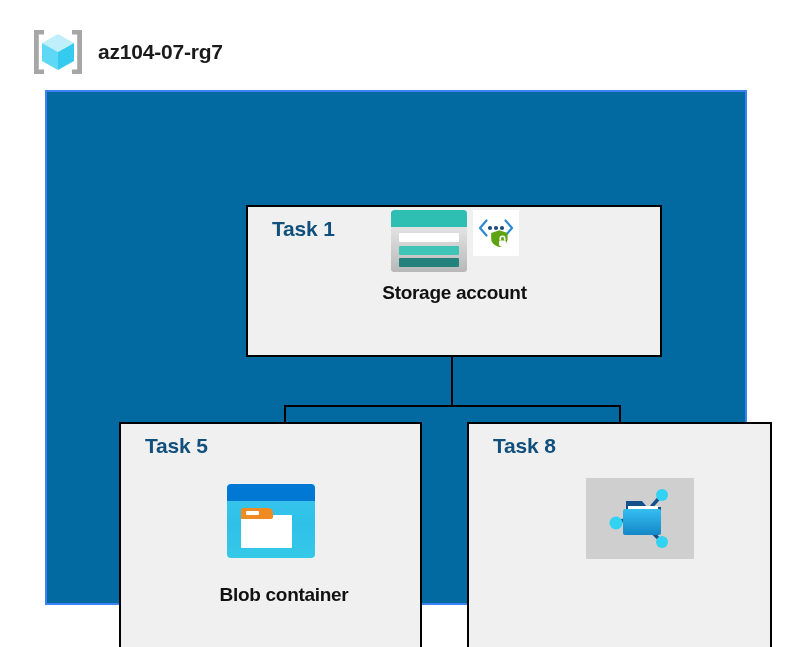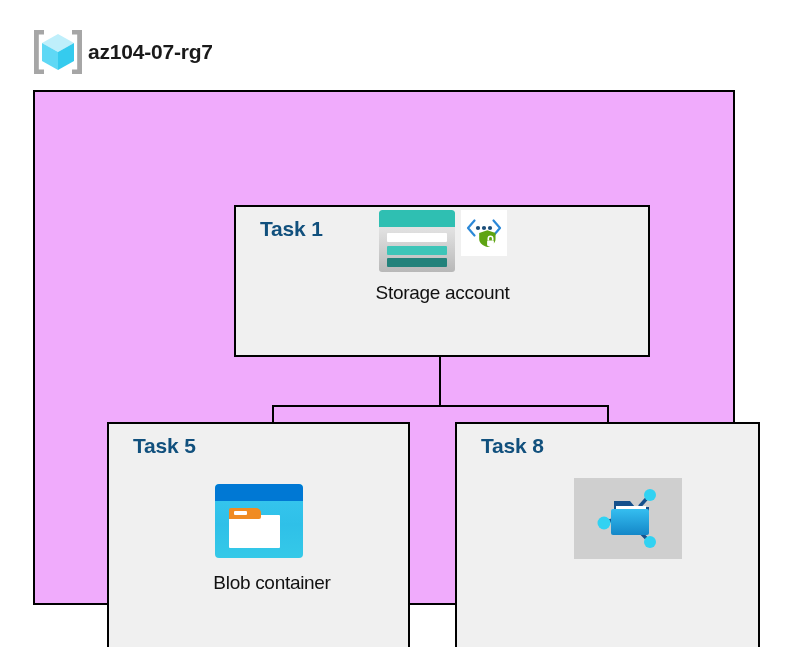--- a/index.html
+++ b/index.html
@@ -20,45 +20,45 @@
     height: 647px;
   }
 
   
   .rg-header {
     position: absolute;
     left: 30px;
     top: 27px;
     display: flex;
     align-items: center;
-    gap: 2px;
+    gap: 12px;
   }
   .rg-icon {
     width: 56px;
     height: 50px;
     position: relative;
     flex: none;
   }
   .rg-title {
     font-size: 21px;
     font-weight: bold;
     color: #1a1a1a;
     letter-spacing: -0.2px;
     white-space: nowrap;
   }
 
   
   .rg-container {
     position: absolute;
-    left: 33px;
+    left: 45px;
     top: 90px;
     width: 702px;
     height: 515px;
-    border: 2px solid #000000;
-    background: #f0abfc;
+    border: 2px solid #3b82f6;
+    background: #0369a1;
     box-sizing: border-box;
   }
 
   
   .task-box {
     position: absolute;
     background: #f0f0f0;
     border: 2px solid #000000;
     box-sizing: border-box;
   }
@@ -79,21 +79,21 @@
 
   
   .node {
     position: absolute;
     display: flex;
     flex-direction: column;
     align-items: center;
   }
   .node-caption {
     font-size: 19px;
-    font-weight: normal;
+    font-weight: bold;
     color: #111111;
     white-space: nowrap;
     letter-spacing: -0.3px;
   }
 
   
   #node-storage {
     left: 285px;
     top: 118px;
     width: 245px;
@@ -105,21 +105,21 @@
     margin-bottom: 8px;
   }
   #node-storage .node-caption { margin-top: 2px; }
 
   
   #node-blob {
     left: 120px;
     top: 392px;
     width: 208px;
   }
-  #node-blob .node-caption { margin-top: 14px; padding-left: 26px; }
+  #node-blob .node-caption { margin-top: 26px; padding-left: 26px; }
 
   
   #node-fileshare {
     left: 480px;
     top: 386px;
     width: 226px;
   }
   #node-fileshare .fs-icon-wrap {
     background: #cfcfcf;
     padding: 5px 18px 4px 18px;

